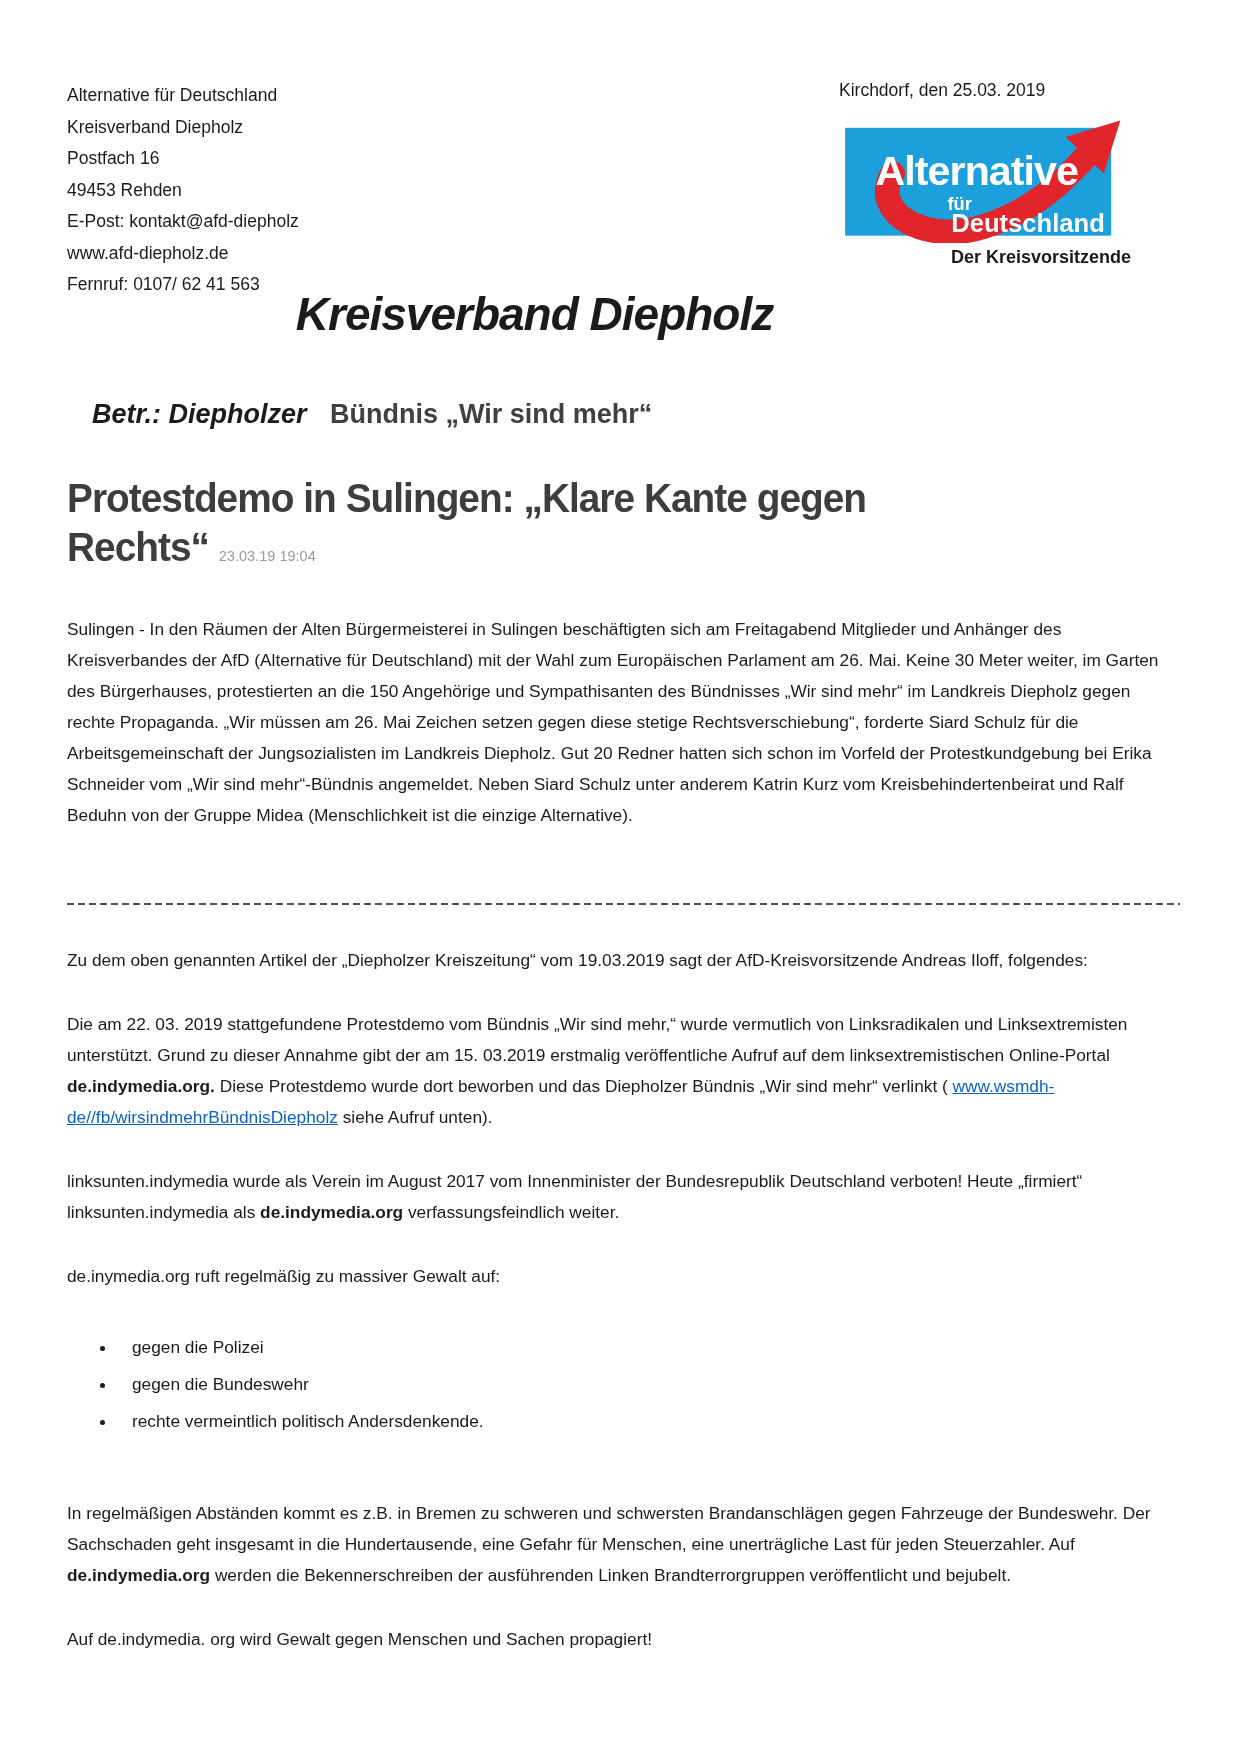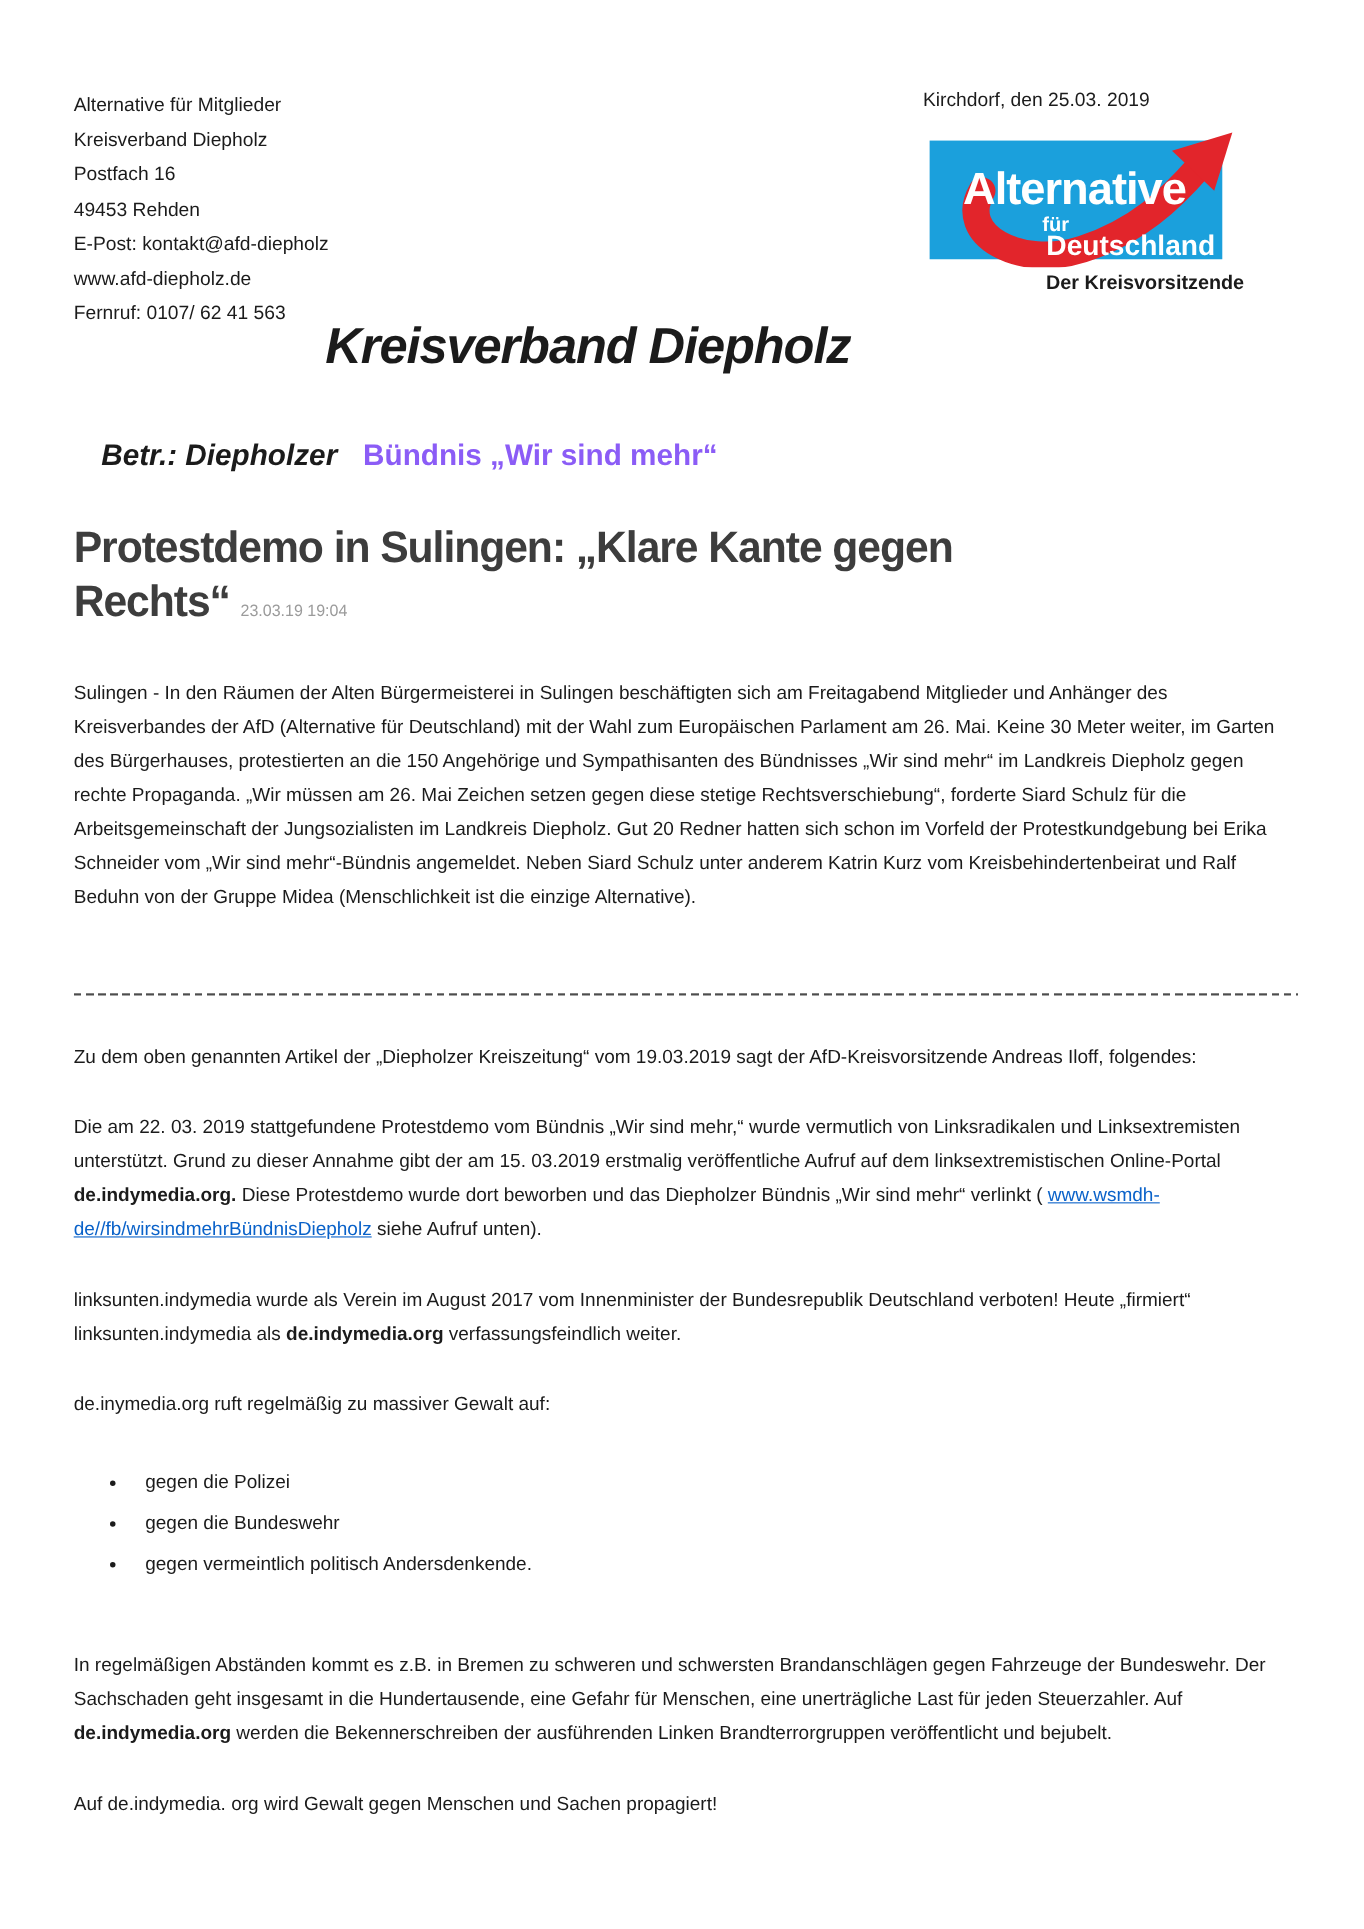--- a/index.html
+++ b/index.html
@@ -10,21 +10,21 @@
   .sender{font-size:17.5px;line-height:31.5px;white-space:nowrap;}
   .hdr-right{width:292px;margin-right:49px;display:flex;flex-direction:column;}
   .date-line{font-size:17.5px;text-align:left;white-space:nowrap;margin-bottom:14px;}
   .logo{width:292px;height:128px;}
   .role-line{font-weight:700;font-size:18px;text-align:right;margin-top:4px;}
   
   .doc-title{max-width:935px;text-align:center;font-size:46px;font-weight:700;font-style:italic;letter-spacing:-1px;margin-top:-14px;}
   
   .subject{margin-top:58px;margin-left:13px;font-size:27px;}
   .subject .pre{font-style:italic;font-weight:700;margin-left:12px;}
-  .subject .topic{font-weight:700;color:#8b5cf6;margin-left:16px;}
+  .subject .topic{font-weight:700;color:#404040;margin-left:16px;}
   
   .headline{margin-top:44px;font-weight:700;font-size:40px;line-height:49px;color:#3d3d3d;letter-spacing:-1px;transform:scaleX(.97);transform-origin:left top;}
   .headline .ts{font-weight:400;font-size:15px;color:#9b9b9b;letter-spacing:0;margin-left:10px;}
   
   .body-text{margin-top:34px;font-size:17.3px;line-height:31px;color:#1b1b1b;}
   .para{margin:0 0 33px 0;}
   .para.first{margin-bottom:0;}
   .divider{height:2px;margin:72px 0 40px 0;background:repeating-linear-gradient(90deg,#4d4d4d 0,#4d4d4d 7px,transparent 7px,transparent 11px);}
   .b{font-weight:700;}
   .lnk{color:#0a62c9;text-decoration:underline;}
@@ -32,21 +32,21 @@
   ul.bullets li{padding-left:15px;margin-bottom:7px;line-height:30px;}
   .tight{margin-bottom:28px;}
 </style>
 </head>
 <body>
 
 <div class="page">
 
   <div class="hdr">
     <div class="sender">
-        <div>Alternative für Mitglieder</div>
+        <div>Alternative für Deutschland</div>
         <div>Kreisverband Diepholz</div>
         <div>Postfach 16</div>
         <div>49453 Rehden</div>
         <div>E-Post: kontakt@afd-diepholz</div>
         <div>www.afd-diepholz.de</div>
         <div>Fernruf: 0107/ 62 41 563</div>
       </div>
 
     <div class="hdr-right">
       <div class="date-line">Kirchdorf, den 25.03. 2019</div>
@@ -86,21 +86,21 @@
 
     <p class="para"><span>Die am 22. 03. 2019 stattgefundene Protestdemo vom Bündnis „Wir sind mehr,“ wurde vermutlich von Linksradikalen und Linksextremisten  unterstützt. Grund zu dieser Annahme gibt der am 15. 03.2019 erstmalig veröffentliche Aufruf auf dem linksextremistischen Online-Portal </span><span class="b">de.indymedia.org.</span><span> Diese Protestdemo wurde dort beworben und das Diepholzer Bündnis „Wir sind mehr“ verlinkt ( </span><a class="lnk" href="#">www.wsmdh-de//fb/wirsindmehrBündnisDiepholz</a><span>  siehe Aufruf unten).</span></p>
 
     <p class="para"><span>linksunten.indymedia wurde als Verein im August 2017 vom Innenminister der Bundesrepublik Deutschland verboten! Heute „firmiert“ linksunten.indymedia als </span><span class="b">de.indymedia.org</span><span>  verfassungsfeindlich weiter.</span></p>
 
     <p class="para tight">de.inymedia.org ruft regelmäßig zu massiver Gewalt auf:</p>
 
     <ul class="bullets">
         <li>gegen die Polizei</li>
         <li>gegen die Bundeswehr</li>
-        <li>gegen vermeintlich politisch Andersdenkende.</li>
+        <li>rechte vermeintlich politisch Andersdenkende.</li>
       </ul>
 
     <p class="para"><span>In regelmäßigen Abständen kommt es z.B. in Bremen zu schweren und schwersten Brandanschlägen gegen Fahrzeuge der Bundeswehr. Der Sachschaden geht insgesamt in die Hundertausende, eine Gefahr für Menschen, eine unerträgliche Last für jeden Steuerzahler. Auf </span><span class="b">de.indymedia.org</span><span> werden die Bekennerschreiben der ausführenden Linken Brandterrorgruppen veröffentlicht und bejubelt.</span></p>
 
     <p class="para">Auf de.indymedia. org wird Gewalt gegen Menschen und Sachen propagiert!</p>
   </div>
 
 </div>
 
 </body></html>

